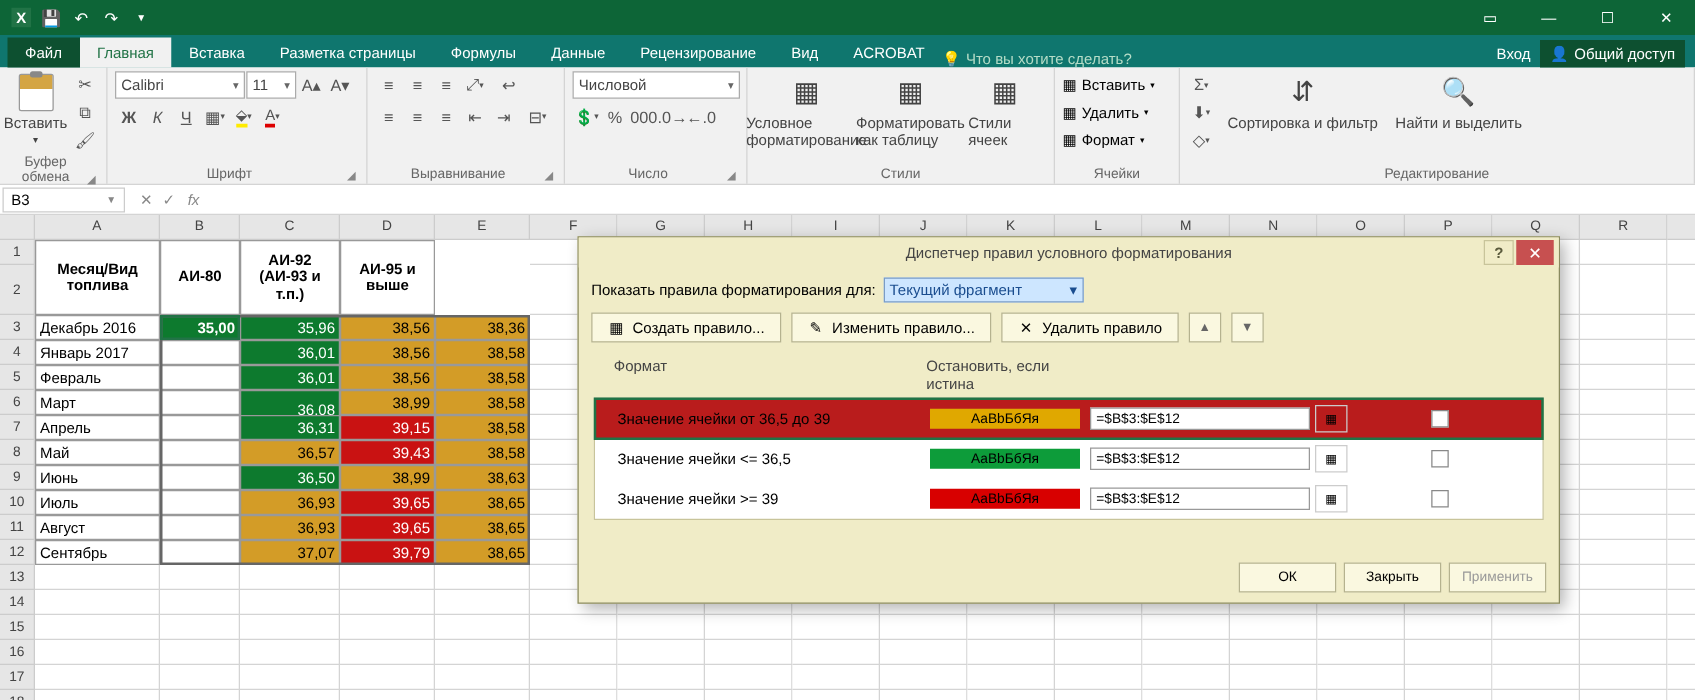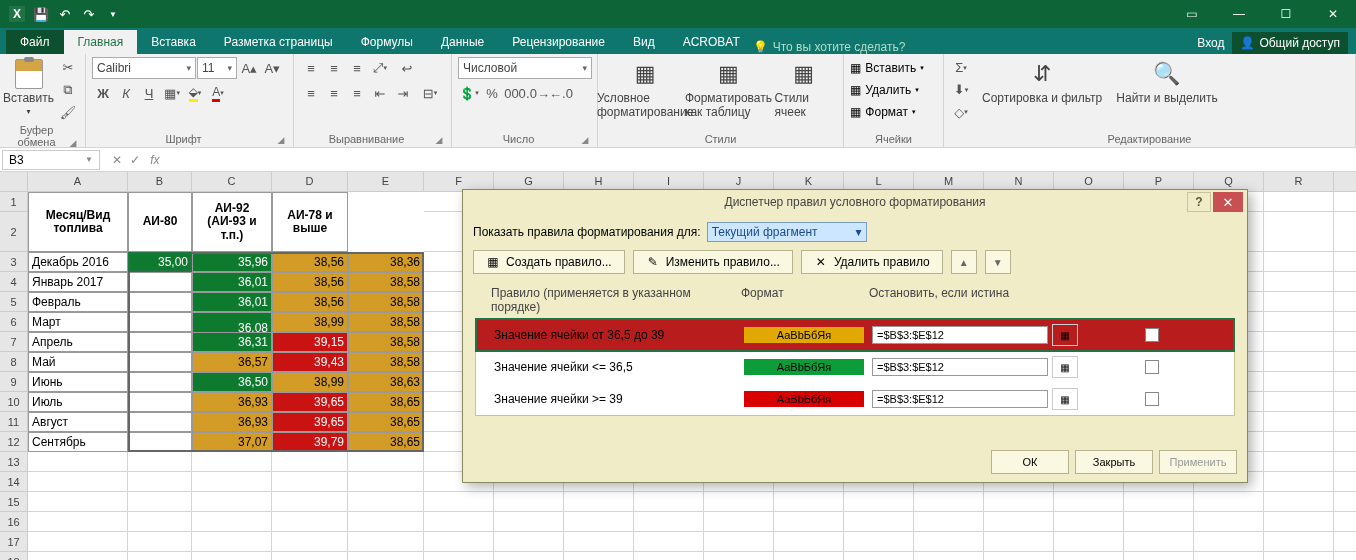--- a/index.html
+++ b/index.html
@@ -359,37 +359,37 @@
           <div class="cell" style="left: 886px; top: 0px; width: 70px; height: 20px;"></div>
           <div class="cell" style="left: 956px; top: 0px; width: 70px; height: 20px;"></div>
           <div class="cell" style="left: 1026px; top: 0px; width: 70px; height: 20px;"></div>
           <div class="cell" style="left: 1096px; top: 0px; width: 70px; height: 20px;"></div>
           <div class="cell" style="left: 1166px; top: 0px; width: 70px; height: 20px;"></div>
           <div class="cell" style="left: 1236px; top: 0px; width: 70px; height: 20px;"></div>
           <div class="cell" style="left: 1306px; top: 0px; width: 70px; height: 20px;"></div>
           <div class="cell h" style="left: 0px; top: 0px; width: 100px; height: 60px; border: 1px solid rgb(153, 153, 153); white-space: normal; line-height: 1.1;">Месяц/Вид топлива</div>
           <div class="cell h" style="left: 100px; top: 0px; width: 64px; height: 60px; border: 1px solid rgb(153, 153, 153); white-space: normal; line-height: 1.1;">АИ-80</div>
           <div class="cell h" style="left: 164px; top: 0px; width: 80px; height: 60px; border: 1px solid rgb(153, 153, 153); white-space: normal; line-height: 1.1;">АИ-92 (АИ-93 и т.п.)</div>
-          <div class="cell h" style="left: 244px; top: 0px; width: 76px; height: 60px; border: 1px solid rgb(153, 153, 153); white-space: normal; line-height: 1.1;">АИ-78 и выше</div>
+          <div class="cell h" style="left: 244px; top: 0px; width: 76px; height: 60px; border: 1px solid rgb(153, 153, 153); white-space: normal; line-height: 1.1;">АИ-95 и выше</div>
           <div class="cell" style="left: 396px; top: 20px; width: 70px; height: 40px;"></div>
           <div class="cell" style="left: 466px; top: 20px; width: 70px; height: 40px;"></div>
           <div class="cell" style="left: 536px; top: 20px; width: 70px; height: 40px;"></div>
           <div class="cell" style="left: 606px; top: 20px; width: 70px; height: 40px;"></div>
           <div class="cell" style="left: 676px; top: 20px; width: 70px; height: 40px;"></div>
           <div class="cell" style="left: 746px; top: 20px; width: 70px; height: 40px;"></div>
           <div class="cell" style="left: 816px; top: 20px; width: 70px; height: 40px;"></div>
           <div class="cell" style="left: 886px; top: 20px; width: 70px; height: 40px;"></div>
           <div class="cell" style="left: 956px; top: 20px; width: 70px; height: 40px;"></div>
           <div class="cell" style="left: 1026px; top: 20px; width: 70px; height: 40px;"></div>
           <div class="cell" style="left: 1096px; top: 20px; width: 70px; height: 40px;"></div>
           <div class="cell" style="left: 1166px; top: 20px; width: 70px; height: 40px;"></div>
           <div class="cell" style="left: 1236px; top: 20px; width: 70px; height: 40px;"></div>
           <div class="cell" style="left: 1306px; top: 20px; width: 70px; height: 40px;"></div>
           <div class="cell" style="left: 0px; top: 60px; width: 100px; height: 20px; border: 1px solid rgb(153, 153, 153);">Декабрь 2016</div>
-          <div class="cell r green" style="left: 100px; top: 60px; width: 64px; height: 20px; border: 1px solid rgb(153, 153, 153);">35,00</div>
+          <div class="cell r green" style="left: 100px; top: 60px; width: 64px; height: 20px; border: 1px solid rgb(153, 153, 153); font-weight: bold;">35,00</div>
           <div class="cell r green" style="left: 164px; top: 60px; width: 80px; height: 20px; border: 1px solid rgb(153, 153, 153);">35,96</div>
           <div class="cell r amber" style="left: 244px; top: 60px; width: 76px; height: 20px; border: 1px solid rgb(153, 153, 153);">38,56</div>
           <div class="cell r amber" style="left: 320px; top: 60px; width: 76px; height: 20px; border: 1px solid rgb(153, 153, 153);">38,36</div>
           <div class="cell" style="left: 396px; top: 60px; width: 70px; height: 20px;"></div>
           <div class="cell" style="left: 466px; top: 60px; width: 70px; height: 20px;"></div>
           <div class="cell" style="left: 536px; top: 60px; width: 70px; height: 20px;"></div>
           <div class="cell" style="left: 606px; top: 60px; width: 70px; height: 20px;"></div>
           <div class="cell" style="left: 676px; top: 60px; width: 70px; height: 20px;"></div>
           <div class="cell" style="left: 746px; top: 60px; width: 70px; height: 20px;"></div>
           <div class="cell" style="left: 816px; top: 60px; width: 70px; height: 20px;"></div>
@@ -714,21 +714,20 @@
           <span>Изменить правило...</span>
         </div>
       <div class="dlg-btn">
           <span class="ic">✕</span>
           <span>Удалить правило</span>
         </div>
       <div class="arrow-btn">▲</div>
       <div class="arrow-btn">▼</div>
     </div>
     <div class="rules-hdr">
-      <div>Правило (применяется в указанном порядке)</div>
       <div>Формат</div>
       <div>Остановить, если истина</div>
     </div>
     <div class="rules-list" id="rules-list">
         <div class="rule-row sel">
           <div>Значение ячейки от 36,5 до 39</div>
   <div class="fmt y">АаВbБбЯя</div>
   <div>=$B$3:$E$12</div>
   <div>▦</div>
   <div>

